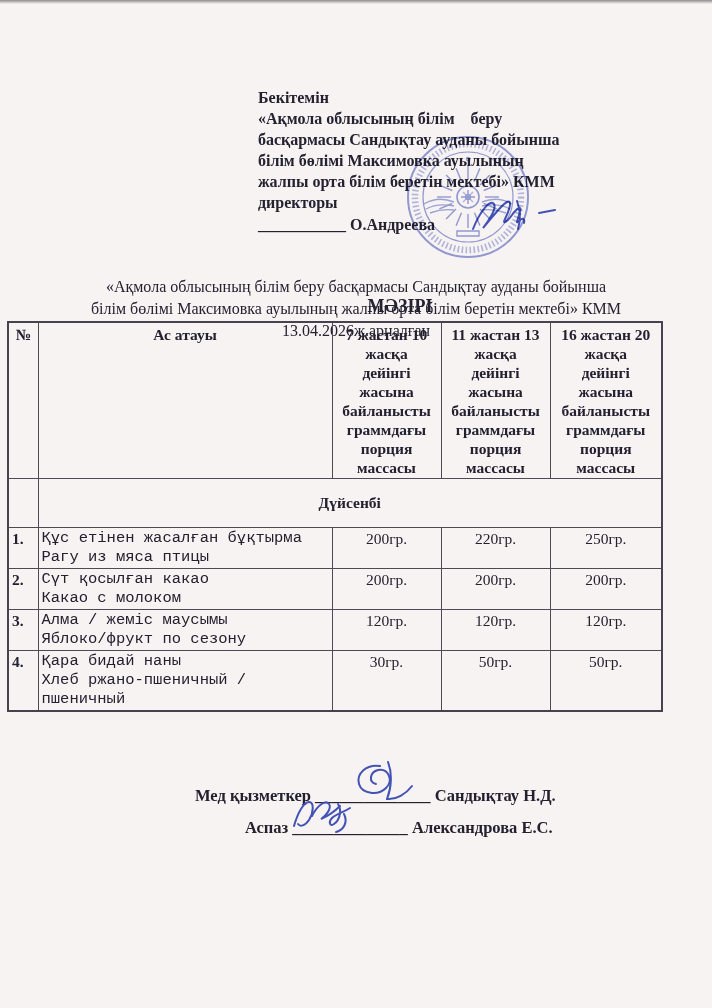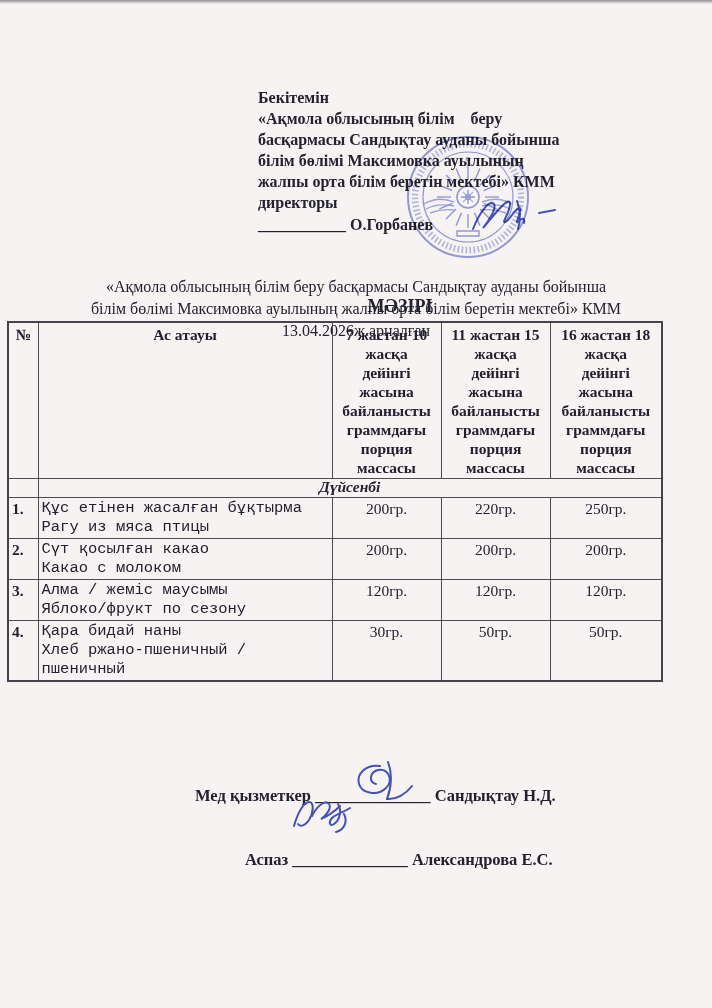--- a/index.html
+++ b/index.html
@@ -52,33 +52,33 @@
     font-size:15.5px;color:#232130;
   }
   table.menu td,table.menu th{
     border:1.6px solid #4e4a55;vertical-align:top;
     padding:1px 3px;line-height:19px;
   }
   table.menu{border:2px solid #47434e;}
   tr.head{height:154px;}
   tr.head th{font-weight:bold;text-align:center;padding-top:2px;}
   tr.dayrow{height:19px;}
-  tr.dayrow td{font-weight:bold;text-align:center;line-height:16px;padding:0;font-style:italic;}
+  tr.dayrow td{font-weight:bold;text-align:center;line-height:16px;padding:16px;}
   tr.menurow{height:39px;}
   td.num{font-weight:bold;padding-left:6px;}
   td.dish{padding-left:5px;font-family:Liberation Mono, monospace;}
   td.g{text-align:center;}
 
   
   .sig-bottom{
     position:absolute;font-weight:bold;font-size:16.5px;color:#232130;
     white-space:nowrap;
   }
   .sig-bottom.med{left:195px;top:786px;}
-  .sig-bottom.cook{left:245px;top:818px;margin-top:32px;}
+  .sig-bottom.cook{left:245px;top:818px;}
   .hand-sig{position:absolute;overflow:visible;pointer-events:none;}
   .hand-sig path{stroke:#4353b5;stroke-width:2;fill:none;stroke-linecap:round;}
   .hand-sig.med-sig{left:352px;top:758px;}
   .hand-sig.cook-sig{left:288px;top:794px;}
 </style>
 </head>
 <body>
 
 <div class="page">
 
@@ -91,21 +91,21 @@
 білім бөлімі Максимовка ауылының
 жалпы орта білім беретін мектебі» КММ</div>
     <div class="inset">директоры</div>
     <div class="sig-row">
       <svg class="dir-sig hand-sig" width="95" height="40" viewBox="0 0 95 40">
         <path d="M6 34 C14 14 24 4 27 9 C30 14 20 28 16 33 C24 24 34 10 40 7 C46 4 42 16 38 24 C35 30 40 27 45 20 C50 13 55 10 53 17 C51 24 48 30 52 26 C56 22 58 24 57 28"></path>
         <path d="M50 6 C53 14 54 24 51 34"></path>
         <path d="M72 18 L88 15"></path>
       </svg>
       <span>___________</span>
-      <span>О.Горбанев</span>
+      <span>О.Андреева</span>
     </div>
   </div>
 
   <svg class="stamp" viewBox="-64 -64 128 128">
     <circle r="60" stroke-width="2"></circle>
     <circle r="45" stroke-width="1.2"></circle>
     <circle r="53" stroke-width="6.5" stroke-dasharray="1.6,2.4" opacity="0.7"></circle>
     <g stroke-width="1.4">
       <g>
         <line x1="0" y1="-17" x2="0" y2="-31"></line>
@@ -160,29 +160,29 @@
         <th>№</th>
         <th>Ас атауы</th>
         <th class="prewrap">7 жастан 10
 жасқа
 дейінгі
 жасына
 байланысты
 граммдағы
 порция
 массасы</th>
-        <th class="prewrap">11 жастан 15
+        <th class="prewrap">11 жастан 13
 жасқа
 дейінгі
 жасына
 байланысты
 граммдағы
 порция
 массасы</th>
-        <th class="prewrap">16 жастан 18
+        <th class="prewrap">16 жастан 20
 жасқа
 дейінгі
 жасына
 байланысты
 граммдағы
 порция
 массасы</th>
       </tr>
       <tr class="dayrow">
         <td></td>

